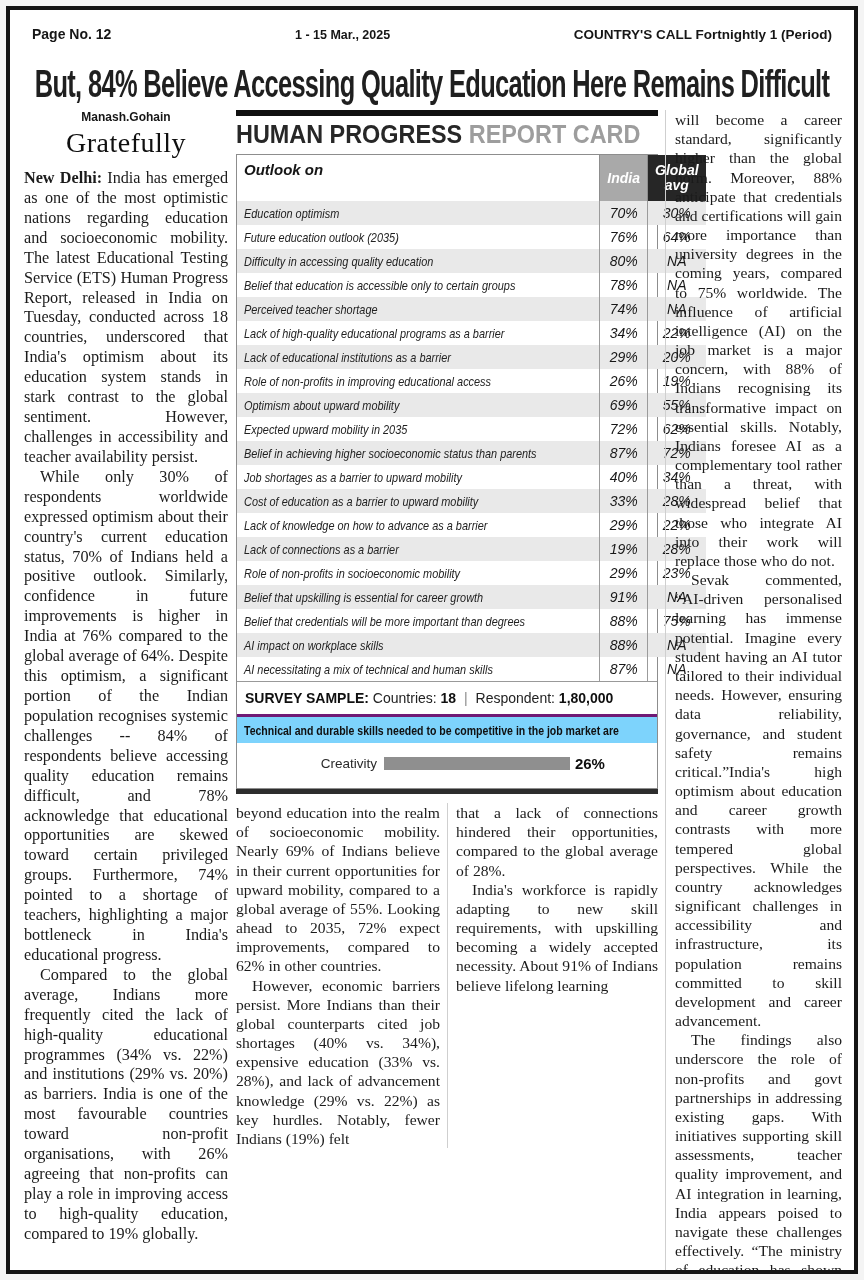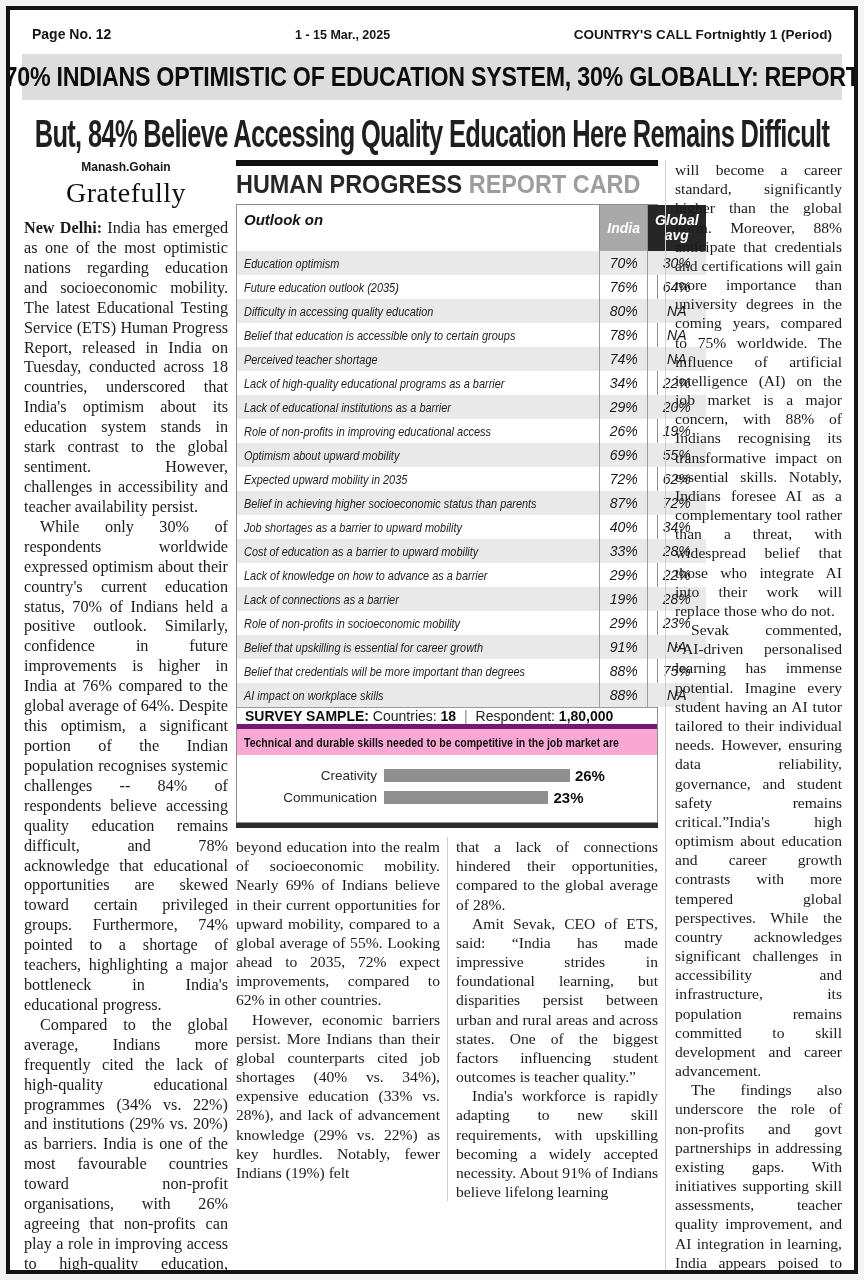--- a/index.html
+++ b/index.html
@@ -53,25 +53,25 @@
            border-left:1px solid #8d8d8d;}
   .h-global{background:#262626;color:#ffffff;font-size:14px;width:56px;text-align:center;
             line-height:1.05;border-left:1px solid #8d8d8d;}
   .rc td{padding:4px 7px;}
   .rc td.label{font-size:13px;overflow:hidden;}
   .rc td.label span{display:inline-block;white-space:nowrap;transform:scaleX(.84);
                     transform-origin:left center;color:#222;}
   .rc td.val{text-align:center;font-size:14px;border-left:1px solid #9b9b9b;color:#171717;}
   .rc tbody tr:nth-child(odd){background:#e9e9e9;}
 
-  .survey{border-top:1px solid #999;padding:0 8px;font-size:14px;color:#222;}
+  .survey{border-top:1px solid #999;padding:8px 8px;font-size:14px;color:#222;}
   .survey b{color:#0f0f0f;}
   .survey .sep{color:#8a8a8a;padding:0 4px;}
 
-  .chart-title{border-top:5px solid #701a75;background:#f9a8d4;padding:4px 7px;overflow:hidden;}
+  .chart-title{border-top:3px solid #701a75;background:#7dd3fc;padding:4px 7px;overflow:hidden;}
   .chart-title span{display:inline-block;white-space:nowrap;font-weight:bold;font-size:13.5px;
                     transform:scaleX(.78);transform-origin:left center;color:#101010;}
   .chart-body{padding:7px 12px 11px 4px;}
   .bar-row{display:flex;align-items:center;margin:5px 0;}
   .bar-label{width:136px;text-align:right;font-size:13.5px;padding-right:7px;
              white-space:nowrap;color:#2a2a2a;}
   .bar-area{flex:1;display:flex;align-items:center;}
   .bar{display:block;height:13px;background:#8f8f8f;}
   .bar-value{font-weight:bold;font-size:15px;margin-left:5px;color:#0e0e0e;}
   .card-bottombar{height:5px;background:#2d2d2d;}
@@ -85,23 +85,20 @@
 <body>
 
 <div class="sheet">
 
   <div class="masthead">
     <span class="m-left">Page No. 12</span>
     <span class="m-center">1 - 15 Mar., 2025</span>
     <span class="m-right">COUNTRY'S CALL Fortnightly 1 (Period)</span>
   </div>
 
-  <div class="headline-bar">
-    <span>70% INDIANS OPTIMISTIC OF EDUCATION SYSTEM, 30% GLOBALLY: REPORT</span>
-  </div>
 
   <div class="subheadline">
     <span>But, 84% Believe Accessing Quality Education Here Remains Difficult</span>
   </div>
 
   <div class="content">
 
     <div class="col1">
       <div class="byline">Manash.Gohain</div>
       <div class="stamp">Gratefully</div>
@@ -214,20 +211,25 @@
                   <td class="val">NA</td>
                 </tr>
                 <tr>
                   <td class="label"><span>Belief that credentials will be more important than degrees</span></td>
                   <td class="val">88%</td>
                   <td class="val">75%</td>
                 </tr>
                 <tr>
                   <td class="label"><span>AI impact on workplace skills</span></td>
                   <td class="val">88%</td>
+                  <td class="val">NA</td>
+                </tr>
+                <tr>
+                  <td class="label"><span>AI necessitating a mix of technical and human skills</span></td>
+                  <td class="val">87%</td>
                   <td class="val">NA</td>
                 </tr>
               </tbody>
           </table>
           <div class="survey">
             <b>SURVEY SAMPLE:</b>
             <span>Countries:</span>
             <b>18</b>
             <span class="sep">|</span>
             <span>Respondent:</span>
@@ -237,40 +239,32 @@
             <span>Technical and durable skills needed to be competitive in the job market are</span>
           </div>
           <div class="chart-body">
               <div class="bar-row">
                 <span class="bar-label">Creativity</span>
                 <span class="bar-area">
                   <span class="bar" style="width: 71.2329%; background: rgb(143, 143, 143);"></span>
                   <span class="bar-value">26%</span>
                 </span>
               </div>
-              <div class="bar-row">
-                <span class="bar-label">Communication</span>
-                <span class="bar-area">
-                  <span class="bar" style="width: 63.0137%; background: rgb(143, 143, 143);"></span>
-                  <span class="bar-value">23%</span>
-                </span>
-              </div>
             </div>
         </div>
         <div class="card-bottombar"></div>
       </div>
 
       <div class="below">
         <div class="bcol bcol-1">
           <p class="para">beyond education into the realm of socioeconomic mobility. Nearly 69% of Indians believe in their current opportunities for upward mobility, compared to a global average of 55%. Looking ahead to 2035, 72% expect improvements, compared to 62% in other countries.</p>
           <p class="para">However, economic barriers persist. More Indians than their global counterparts cited job shortages (40% vs. 34%), expensive education (33% vs. 28%), and lack of advancement knowledge (29% vs. 22%) as key hurdles. Notably, fewer Indians (19%) felt</p>
         </div>
         <div class="bcol bcol-2">
           <p class="para">that a lack of connections hindered their opportunities, compared to the global average of 28%.</p>
-          <p class="para">Amit Sevak, CEO of ETS, said: “India has made impressive strides in foundational learning, but disparities persist between urban and rural areas and across states. One of the biggest factors influencing student outcomes is teacher quality.”</p>
           <p class="para">India's workforce is rapidly adapting to new skill requirements, with upskilling becoming a widely accepted necessity. About 91% of Indians believe lifelong learning</p>
         </div>
       </div>
     </div>
 
     <div class="col4">
       <p class="para">will become a career standard, significantly higher than the global norm. Moreover, 88% anticipate that credentials and certifications will gain more importance than university degrees in the coming years, compared to 75% worldwide. The influence of artificial intelligence (AI) on the job market is a major concern, with 88% of Indians recognising its transformative impact on essential skills. Notably, Indians foresee AI as a complementary tool rather than a threat, with widespread belief that those who integrate AI into their work will replace those who do not.</p>
       <p class="para">Sevak commented, “AI-driven personalised learning has immense potential. Imagine every student having an AI tutor tailored to their individual needs. However, ensuring data reliability, governance, and student safety remains critical.”India's high optimism about education and career growth contrasts with more tempered global perspectives. While the country acknowledges significant challenges in accessibility and infrastructure, its population remains committed to skill development and career advancement.</p>
       <p class="para">The findings also underscore the role of non-profits and govt partnerships in addressing existing gaps. With initiatives supporting skill assessments, teacher quality improvement, and AI integration in learning, India appears poised to navigate these challenges effectively. “The ministry of education has shown great foresight in adopting global standards for assessments. This initiative aligns with practices in other large nations like the US, China, and European countries," said Sevak.</p>
     </div>

